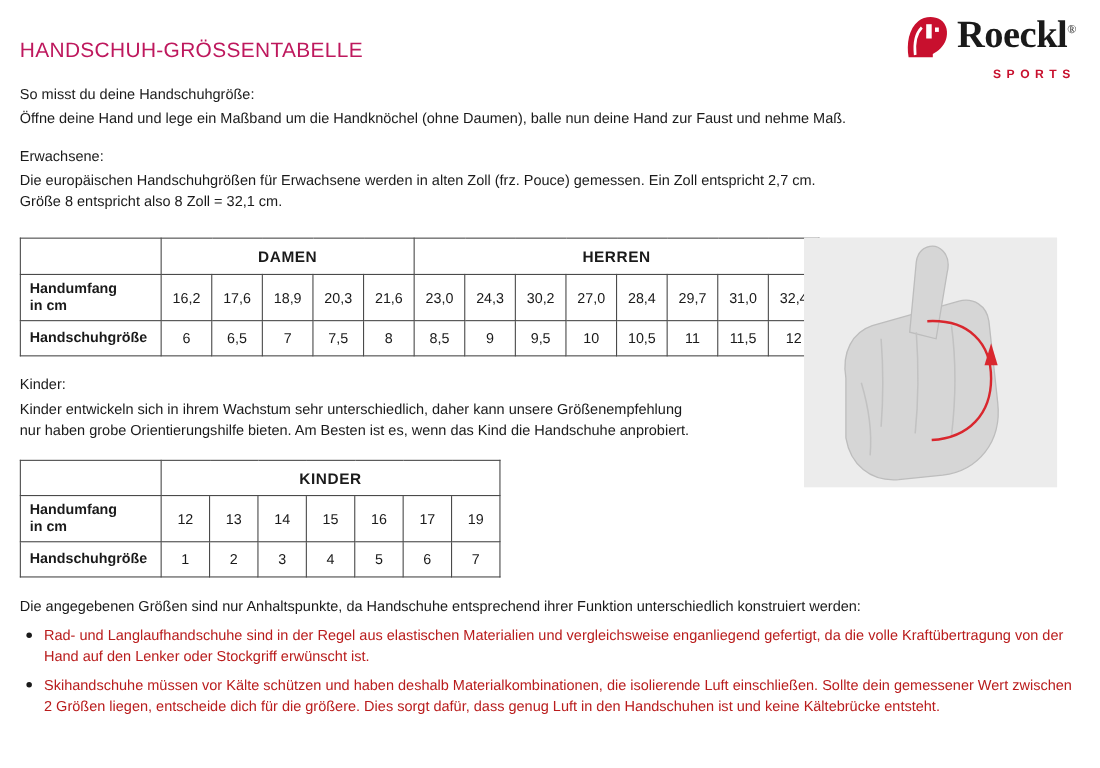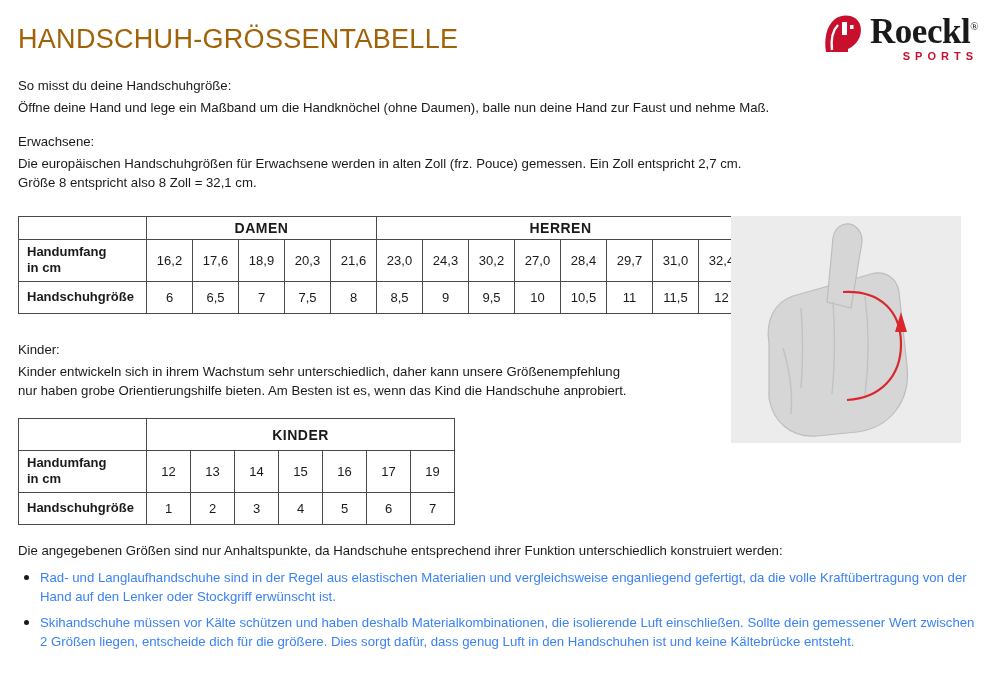--- a/index.html
+++ b/index.html
@@ -35,20 +35,21 @@
   .logo-mark {
     width: 42px;
     height: 40px;
     flex: 0 0 auto;
   }
   .logo-textblock {
     display: flex;
     flex-direction: column;
     align-items: flex-start;
     line-height: 1;
+    gap: 12px;
   }
   .logo-word {
     font-family: "Liberation Serif", serif;
     font-weight: bold;
     font-size: 35px;
     letter-spacing: -0.5px;
     color: #1a1a1a;
     position: relative;
   }
   .logo-reg {
@@ -61,25 +62,25 @@
     align-self: flex-end;
     font-size: 11px;
     letter-spacing: 5px;
     font-weight: bold;
     color: #c8102e;
   }
 
   
   .headline {
     position: absolute;
-    top: 24px;
+    top: 36px;
     left: 18px;
-    font-size: 27px;
+    font-size: 19px;
     letter-spacing: 0.3px;
-    color: #a16207;
+    color: #be185d;
     font-weight: normal;
     margin: 0;
   }
 
   
   .txt {
     font-size: 13.2px;
     line-height: 1.45;
     color: #1a1a1a;
   }
@@ -103,21 +104,21 @@
     text-align: center;
     font-weight: normal;
     color: #1a1a1a;
   }
   .tbl-adult {
     position: absolute;
     top: 216px;
     left: 18px;
   }
   .tbl-adult .hdr td {
-    height: 23px;
+    height: 33px;
     font-weight: bold;
     font-size: 14px;
     letter-spacing: 0.5px;
   }
   .tbl-adult .lbl {
     text-align: left;
     padding: 4px 8px;
     font-weight: bold;
     width: 128px;
     line-height: 1.25;
@@ -170,21 +171,21 @@
     margin: 0;
     padding: 0;
     list-style: none;
   }
   .bullets li {
     position: relative;
     padding-left: 22px;
     font-size: 13.2px;
     line-height: 1.45;
     margin-bottom: 7px;
-    color: #3b82f6;
+    color: #b91c1c;
   }
   .bullets li::before {
     content: "";
     position: absolute;
     left: 6px;
     top: 7px;
     width: 5px;
     height: 5px;
     border-radius: 50%;
     background: #1a1a1a;

